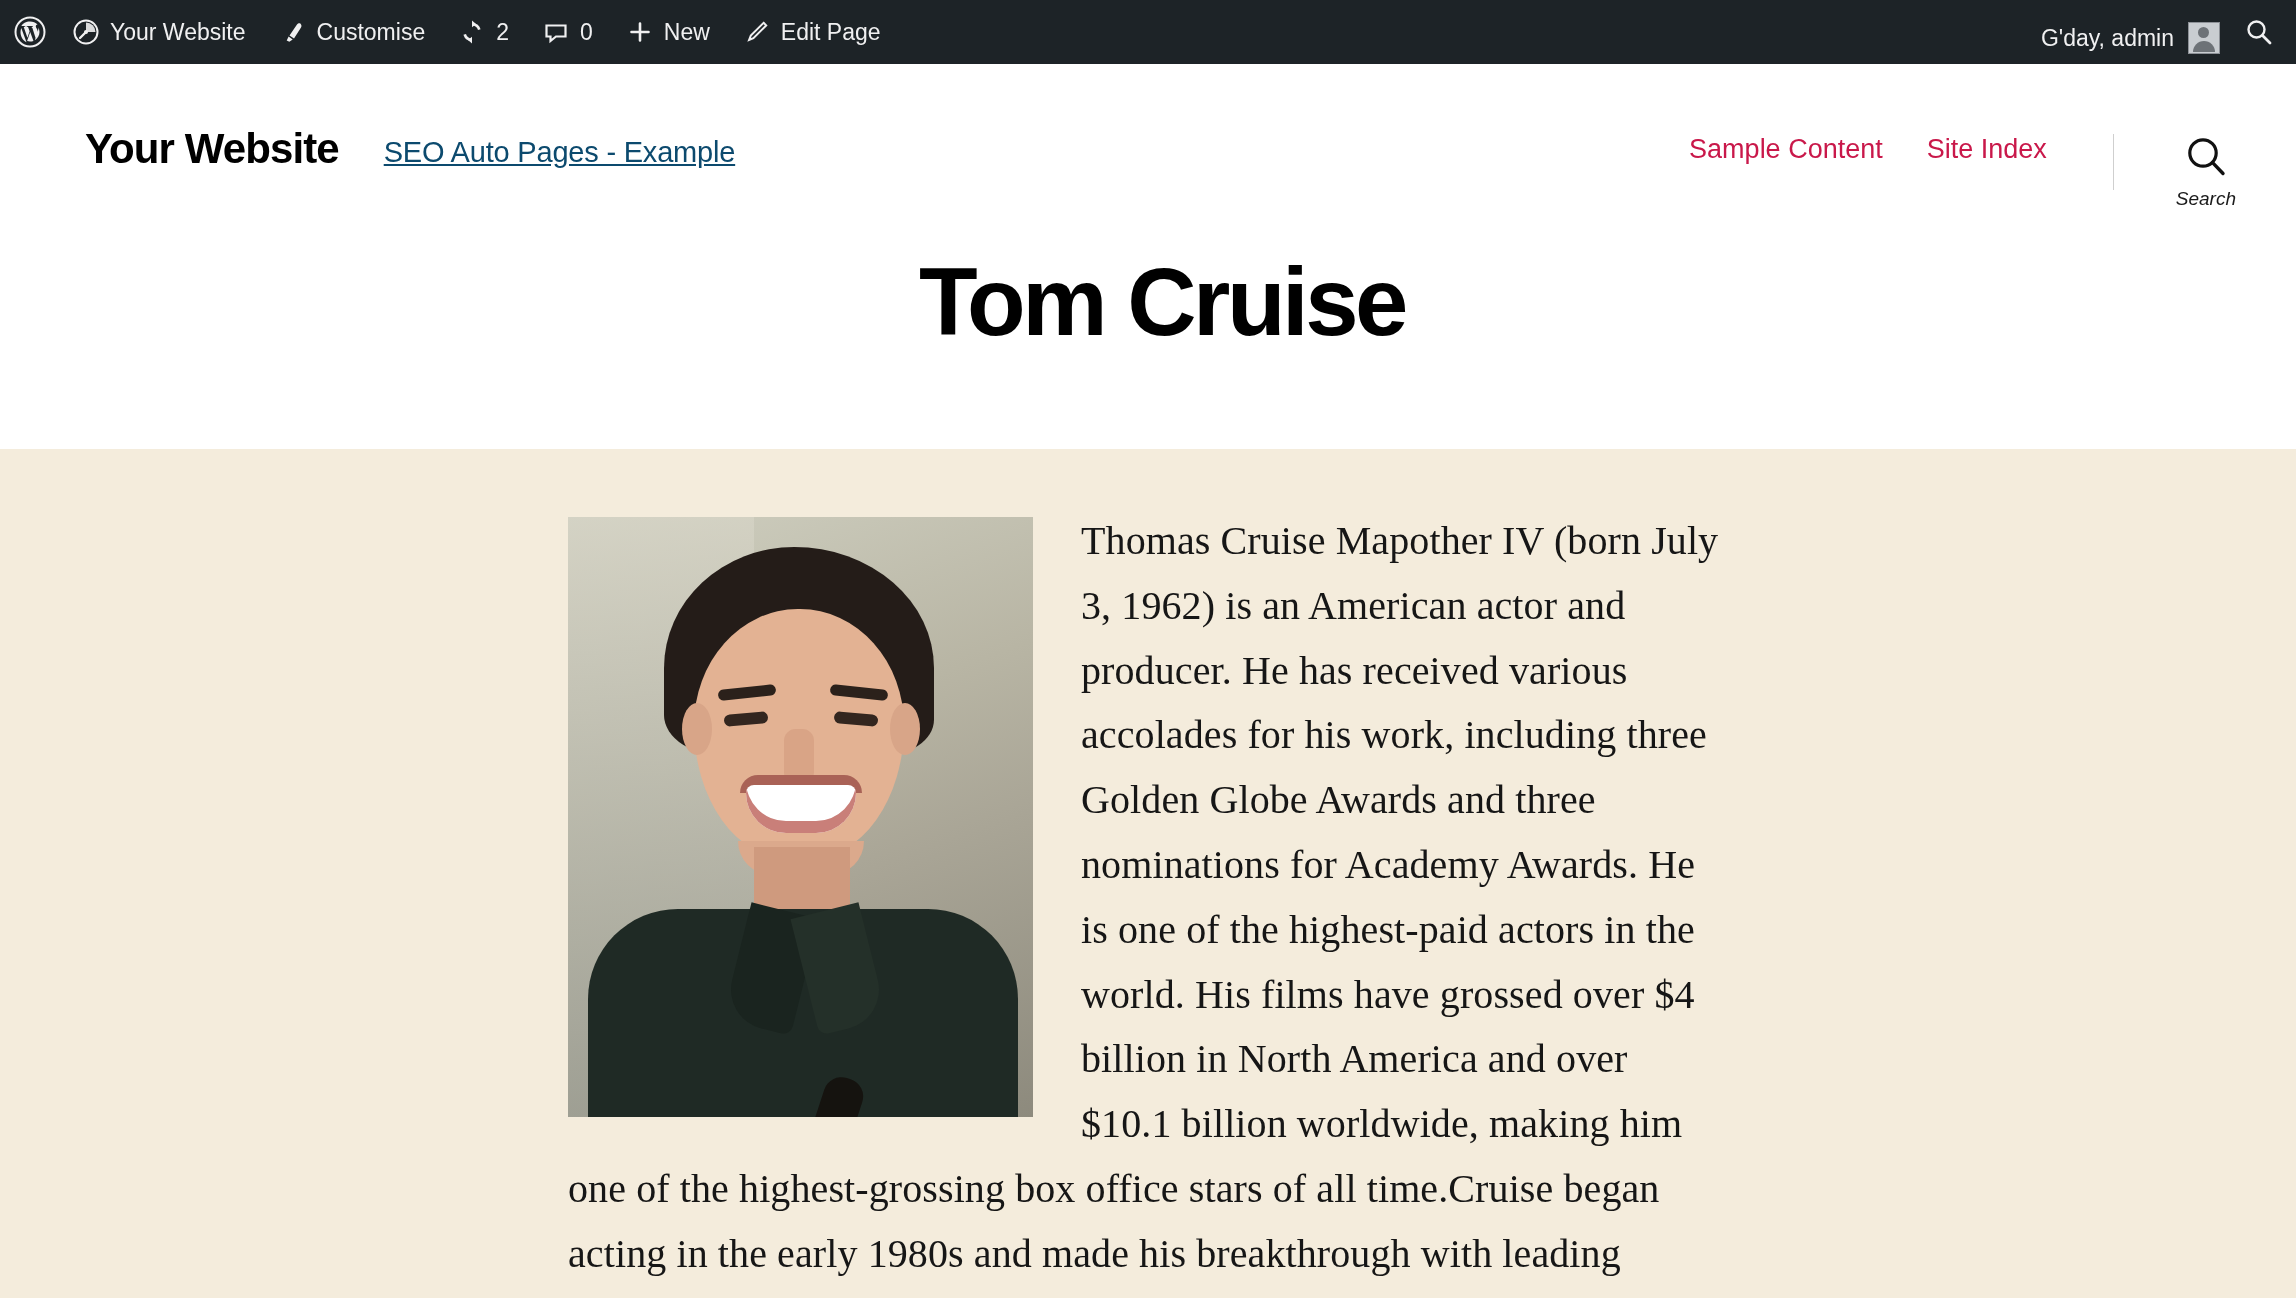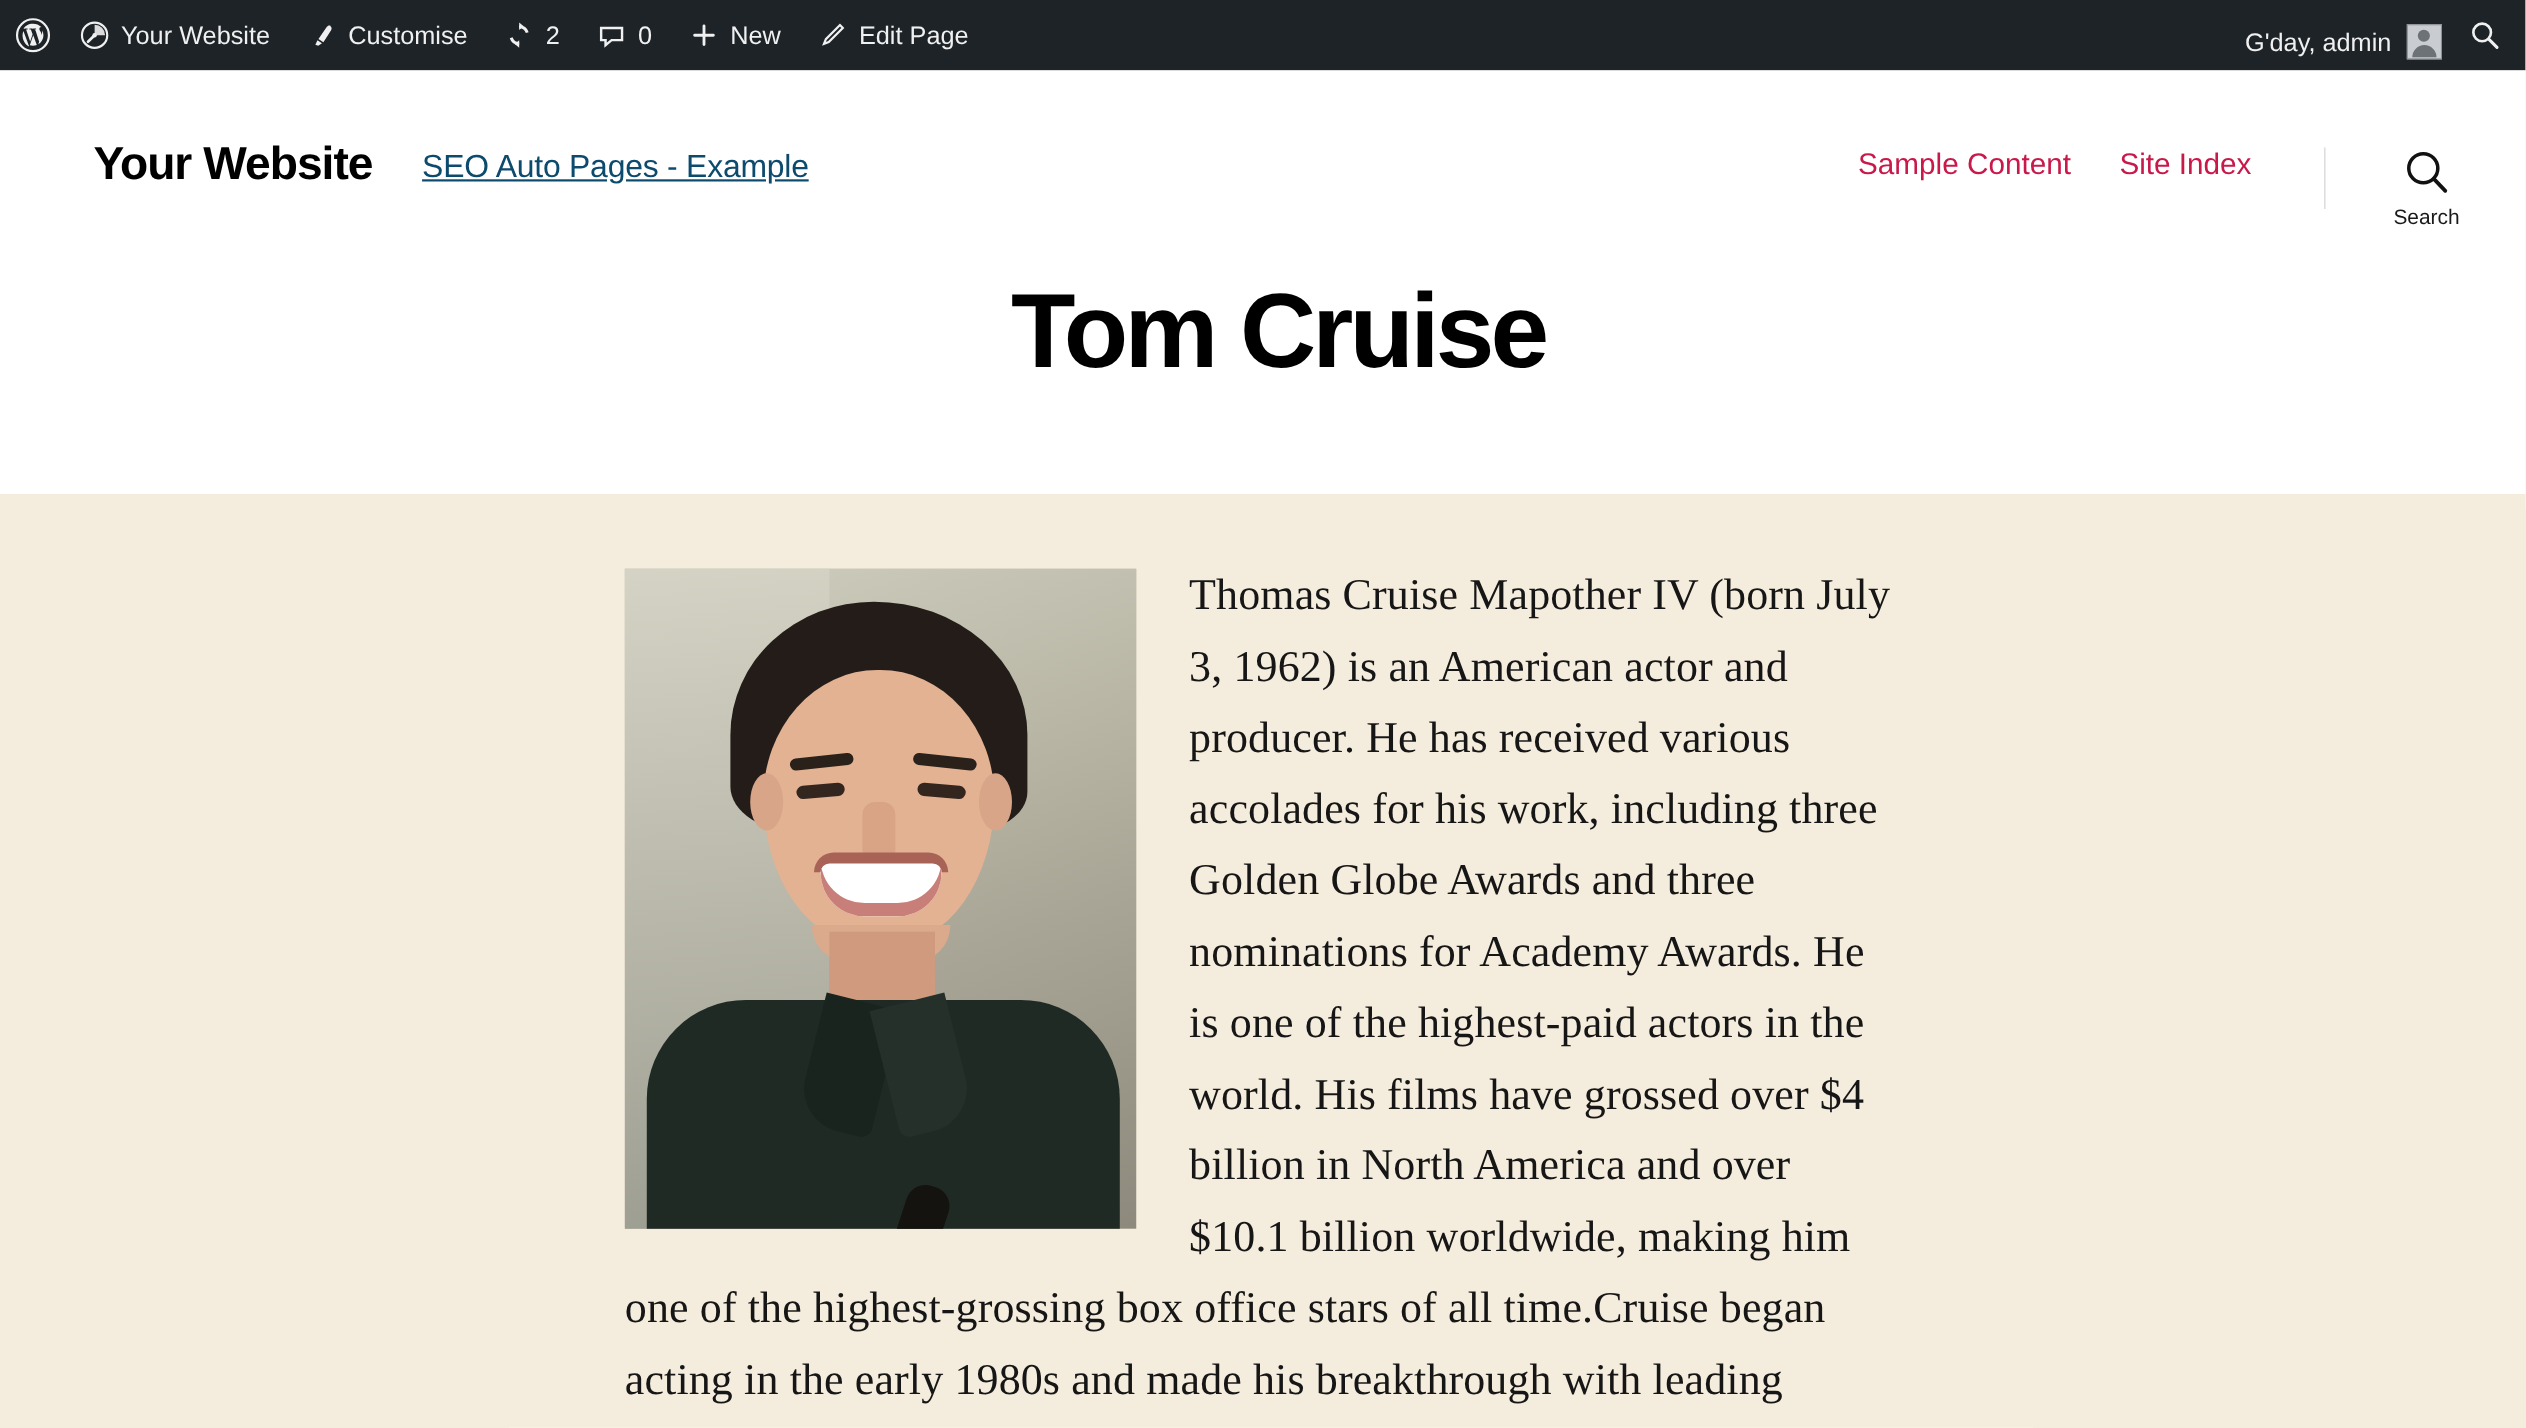--- a/index.html
+++ b/index.html
@@ -141,20 +141,21 @@
     display: flex;
     flex-direction: column;
     align-items: center;
     gap: 8px;
     color: #000;
     cursor: pointer;
   }
   .search-btn .search-label {
     font-size: 19px;
     color: #1a1a1a;
+    font-style: italic;
   }
   .page-title {
     text-align: center;
     font-size: 96px;
     font-weight: bold;
     letter-spacing: -3.5px;
     color: #000000;
     margin: 42px 0 0 0;
     line-height: 1.05;
     padding-left: 28px;

